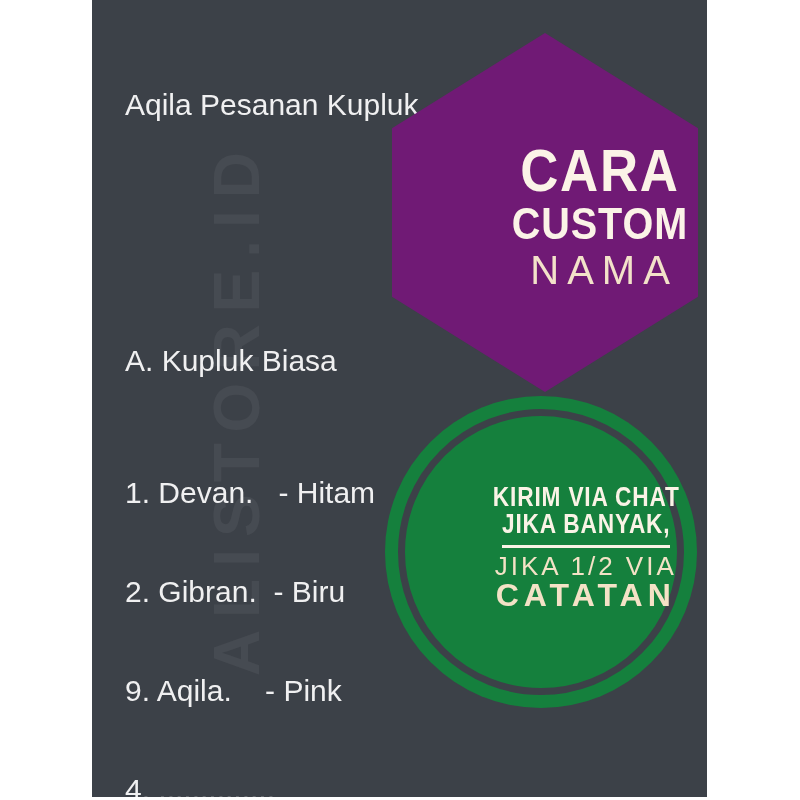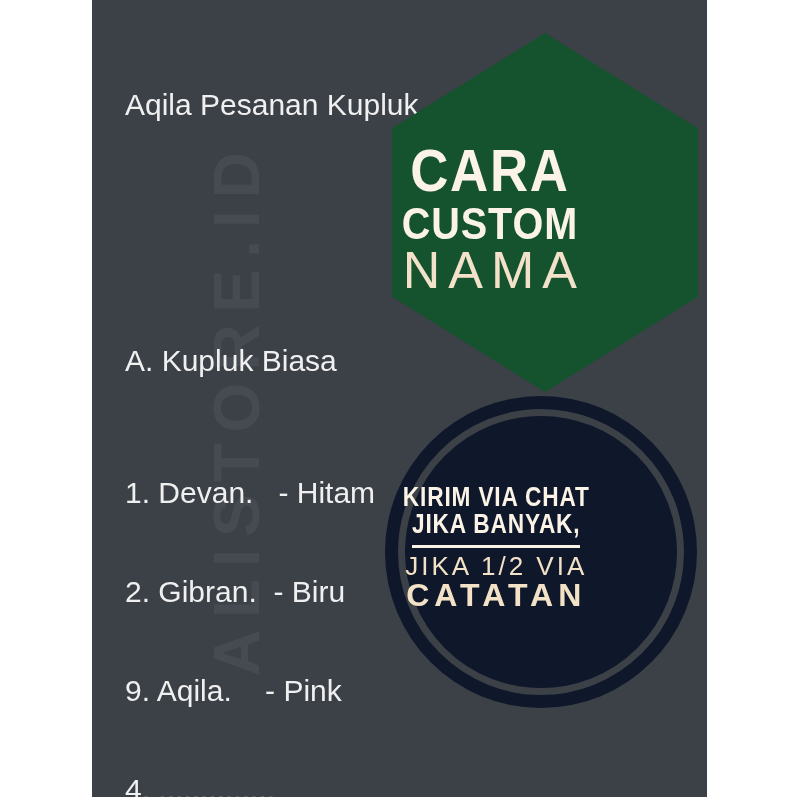--- a/index.html
+++ b/index.html
@@ -26,43 +26,43 @@
     color:#f0f0f1;font-size:30px;line-height:33px;white-space:pre;
   }
   .list-title{margin-bottom:27px;}
   .section{margin-top:31px;}
   .section:first-of-type{margin-top:0;}
   .section-heading{margin-bottom:33px;}
   .item-line{height:33px;}
   
   .hexagon{
     position:absolute;left:300px;top:33px;width:306px;height:359px;
-    background:#14532d;
+    background:#701a75;
     clip-path:polygon(50% 0%,100% 26.5%,100% 73.5%,50% 100%,0% 73.5%,0% 26.5%);
-    display:flex;flex-direction:column;align-items:flex-start;justify-content:center;
+    display:flex;flex-direction:column;align-items:flex-end;justify-content:center;
     text-align:center;
   }
   .hex-inner{margin-top:10px;}
   .hex-line1{
     font-size:60px;font-weight:bold;line-height:58px;color:#fbf3e7;
     transform:scaleX(0.88);letter-spacing:2px;
   }
   .hex-line2{
     font-size:44px;font-weight:bold;line-height:48px;color:#fbf3e7;
     transform:scaleX(0.9);letter-spacing:1px;
   }
   .hex-line3{
-    font-size:52px;font-weight:400;line-height:45px;color:#f3e2c9;
+    font-size:40px;font-weight:400;line-height:45px;color:#f3e2c9;
     letter-spacing:8px;margin-left:8px;
   }
   
   .circle{
     position:absolute;left:293px;top:396px;width:312px;height:312px;
-    background:#0f172a;border-radius:50%;
-    display:flex;flex-direction:column;align-items:flex-start;justify-content:center;
+    background:#15803d;border-radius:50%;
+    display:flex;flex-direction:column;align-items:flex-end;justify-content:center;
     text-align:center;
   }
   .circle-ring{
     position:absolute;inset:13px;border:7px solid #3c4148;border-radius:50%;
     pointer-events:none;
   }
   .circle-inner{position:relative;margin-top:-10px;}
   .circ-line1,.circ-line2{
     font-size:27px;font-weight:bold;line-height:27px;color:#faf3e6;
     transform:scaleX(0.84);letter-spacing:1px;

